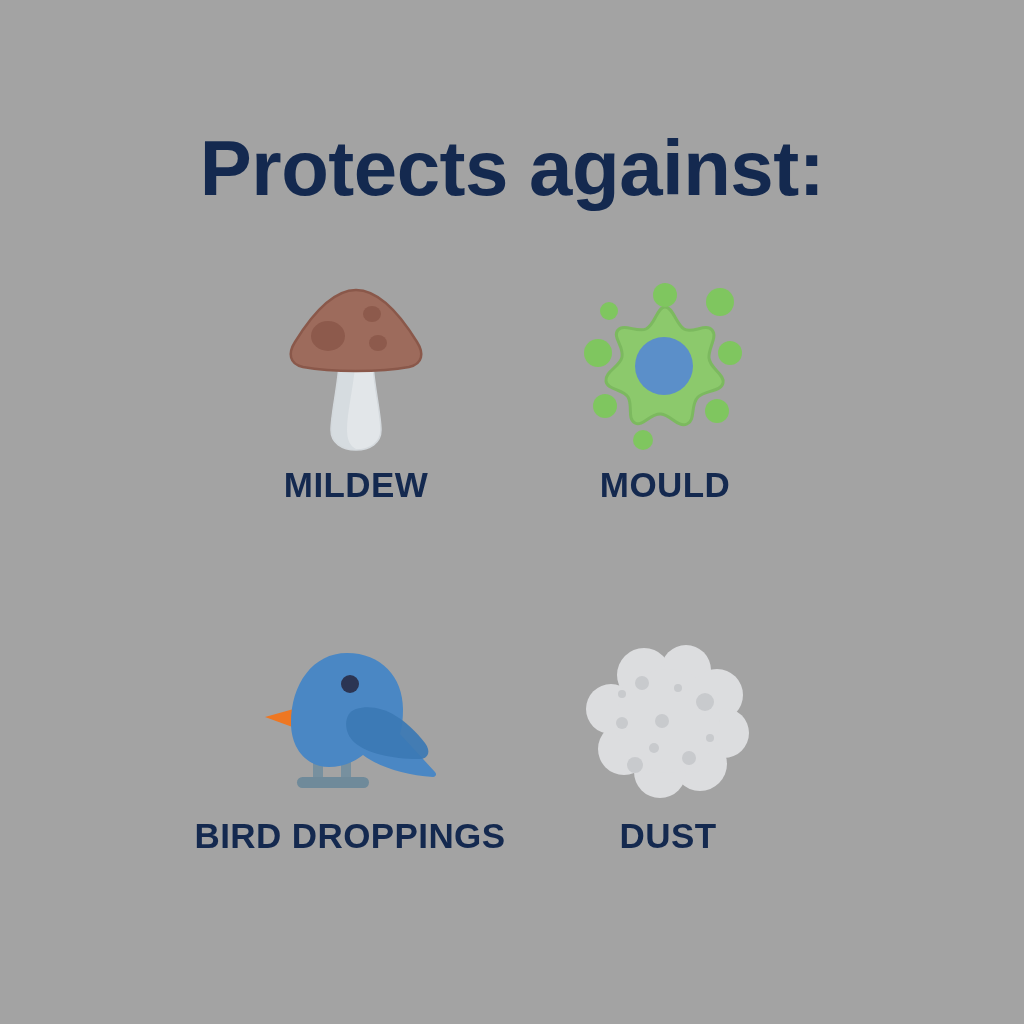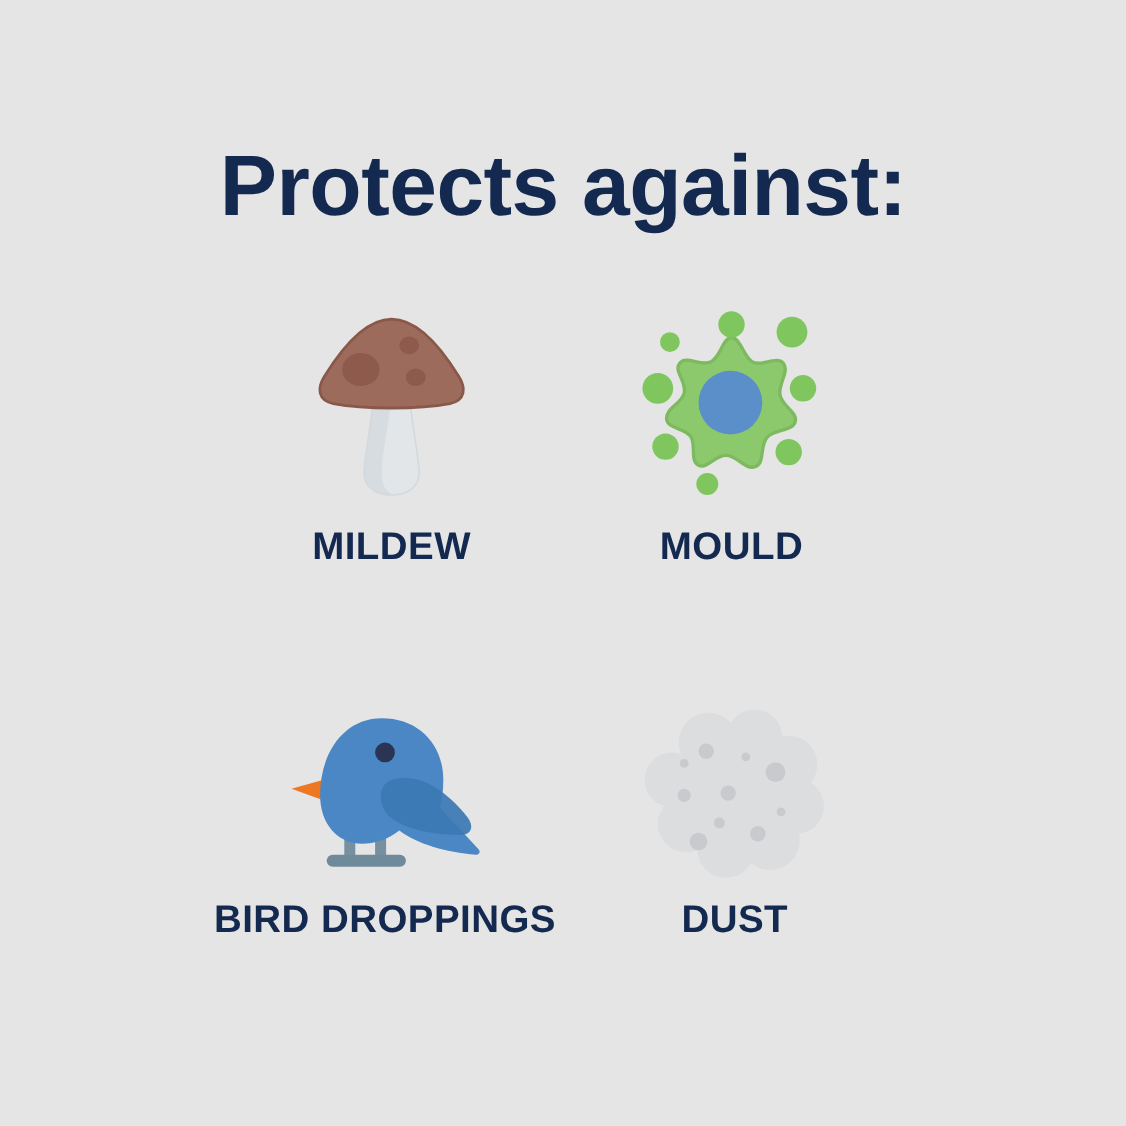--- a/index.html
+++ b/index.html
@@ -14,21 +14,21 @@
     overflow: hidden;
     position: relative;
   }
 
   #poster {
     position: absolute;
     left: 0;
     top: 0;
     width: 1024px;
     height: 1024px;
-    background: #e5e5e5;
+    background: #a3a3a3;
   }
 
   #title {
     position: absolute;
     left: 0;
     top: 128px;
     width: 1024px;
     text-align: center;
     font-size: 78px;
     font-weight: 700;
@@ -63,21 +63,21 @@
   .icon-wrap {
     width: 190px;
     height: 175px;
     display: flex;
     align-items: center;
     justify-content: center;
   }
   .icon-wrap svg { display: block; }
 
   .caption {
-    margin-top: 22px;
+    margin-top: 10px;
     font-size: 35px;
     font-weight: 700;
     letter-spacing: 0.4px;
     color: #14294f;
     text-transform: uppercase;
     white-space: nowrap;
     text-align: center;
   }
   .cell-birddroppings .caption,
   .cell-dust .caption { margin-top: 6px; }

